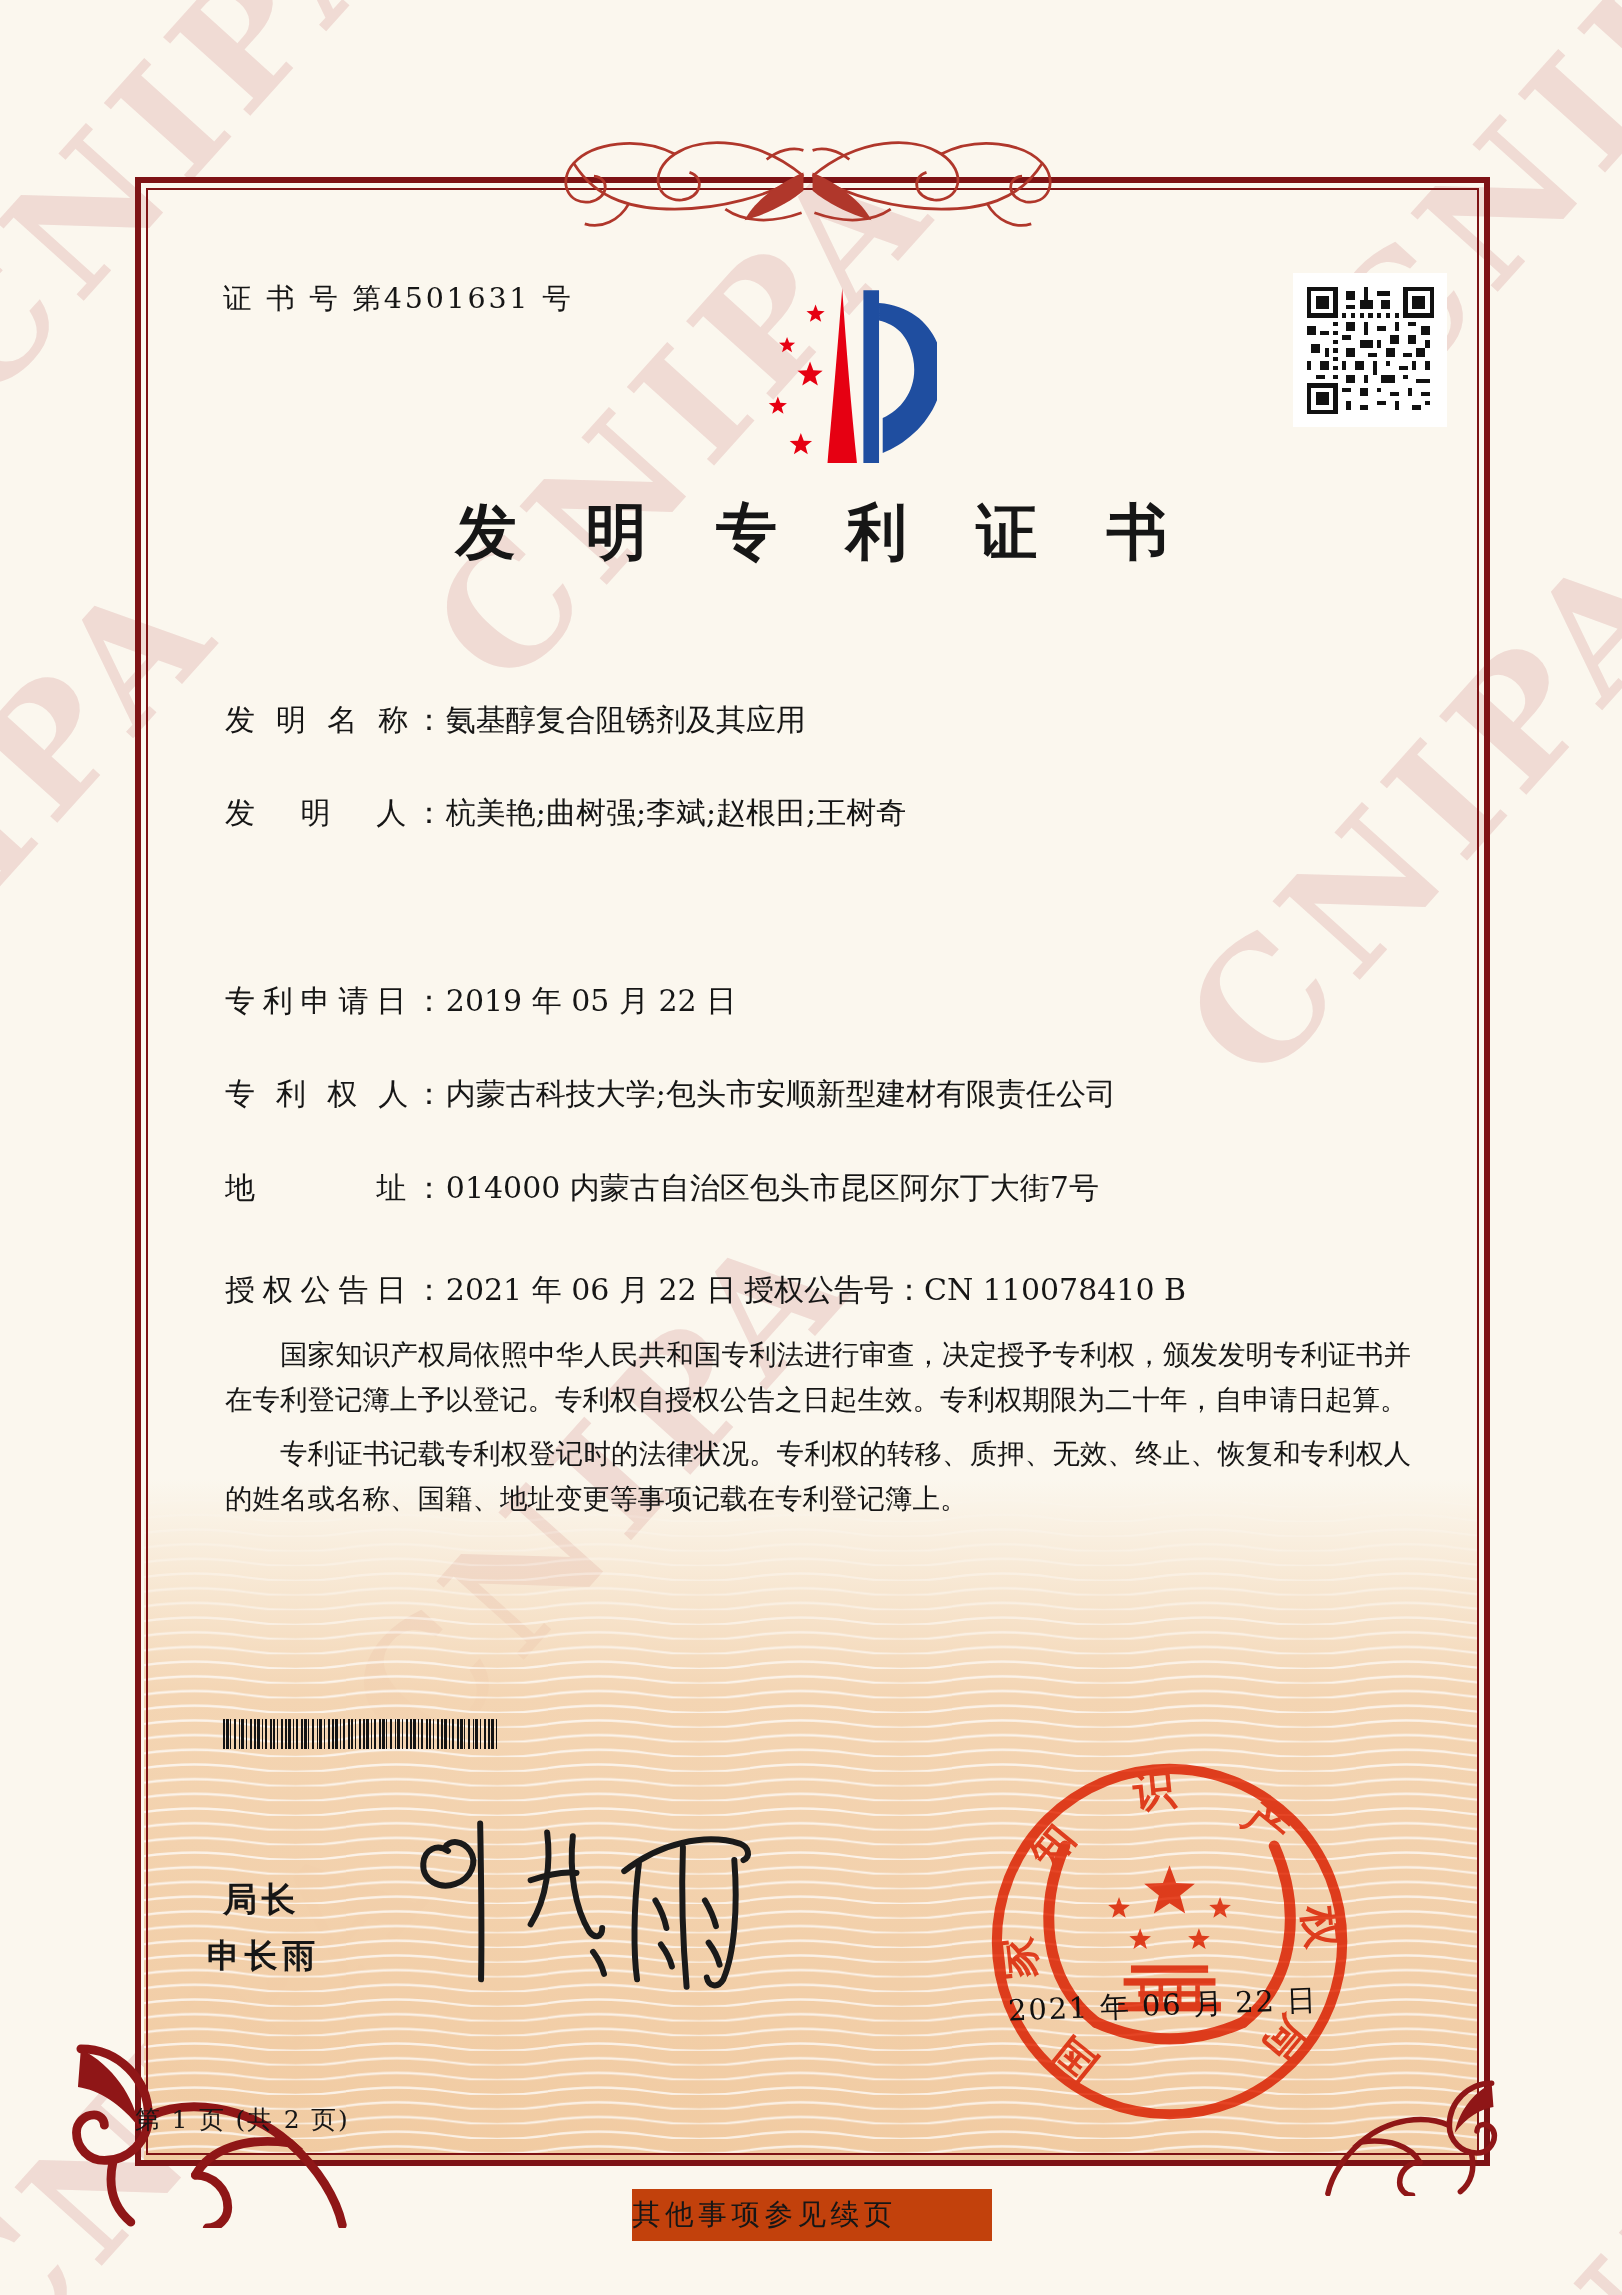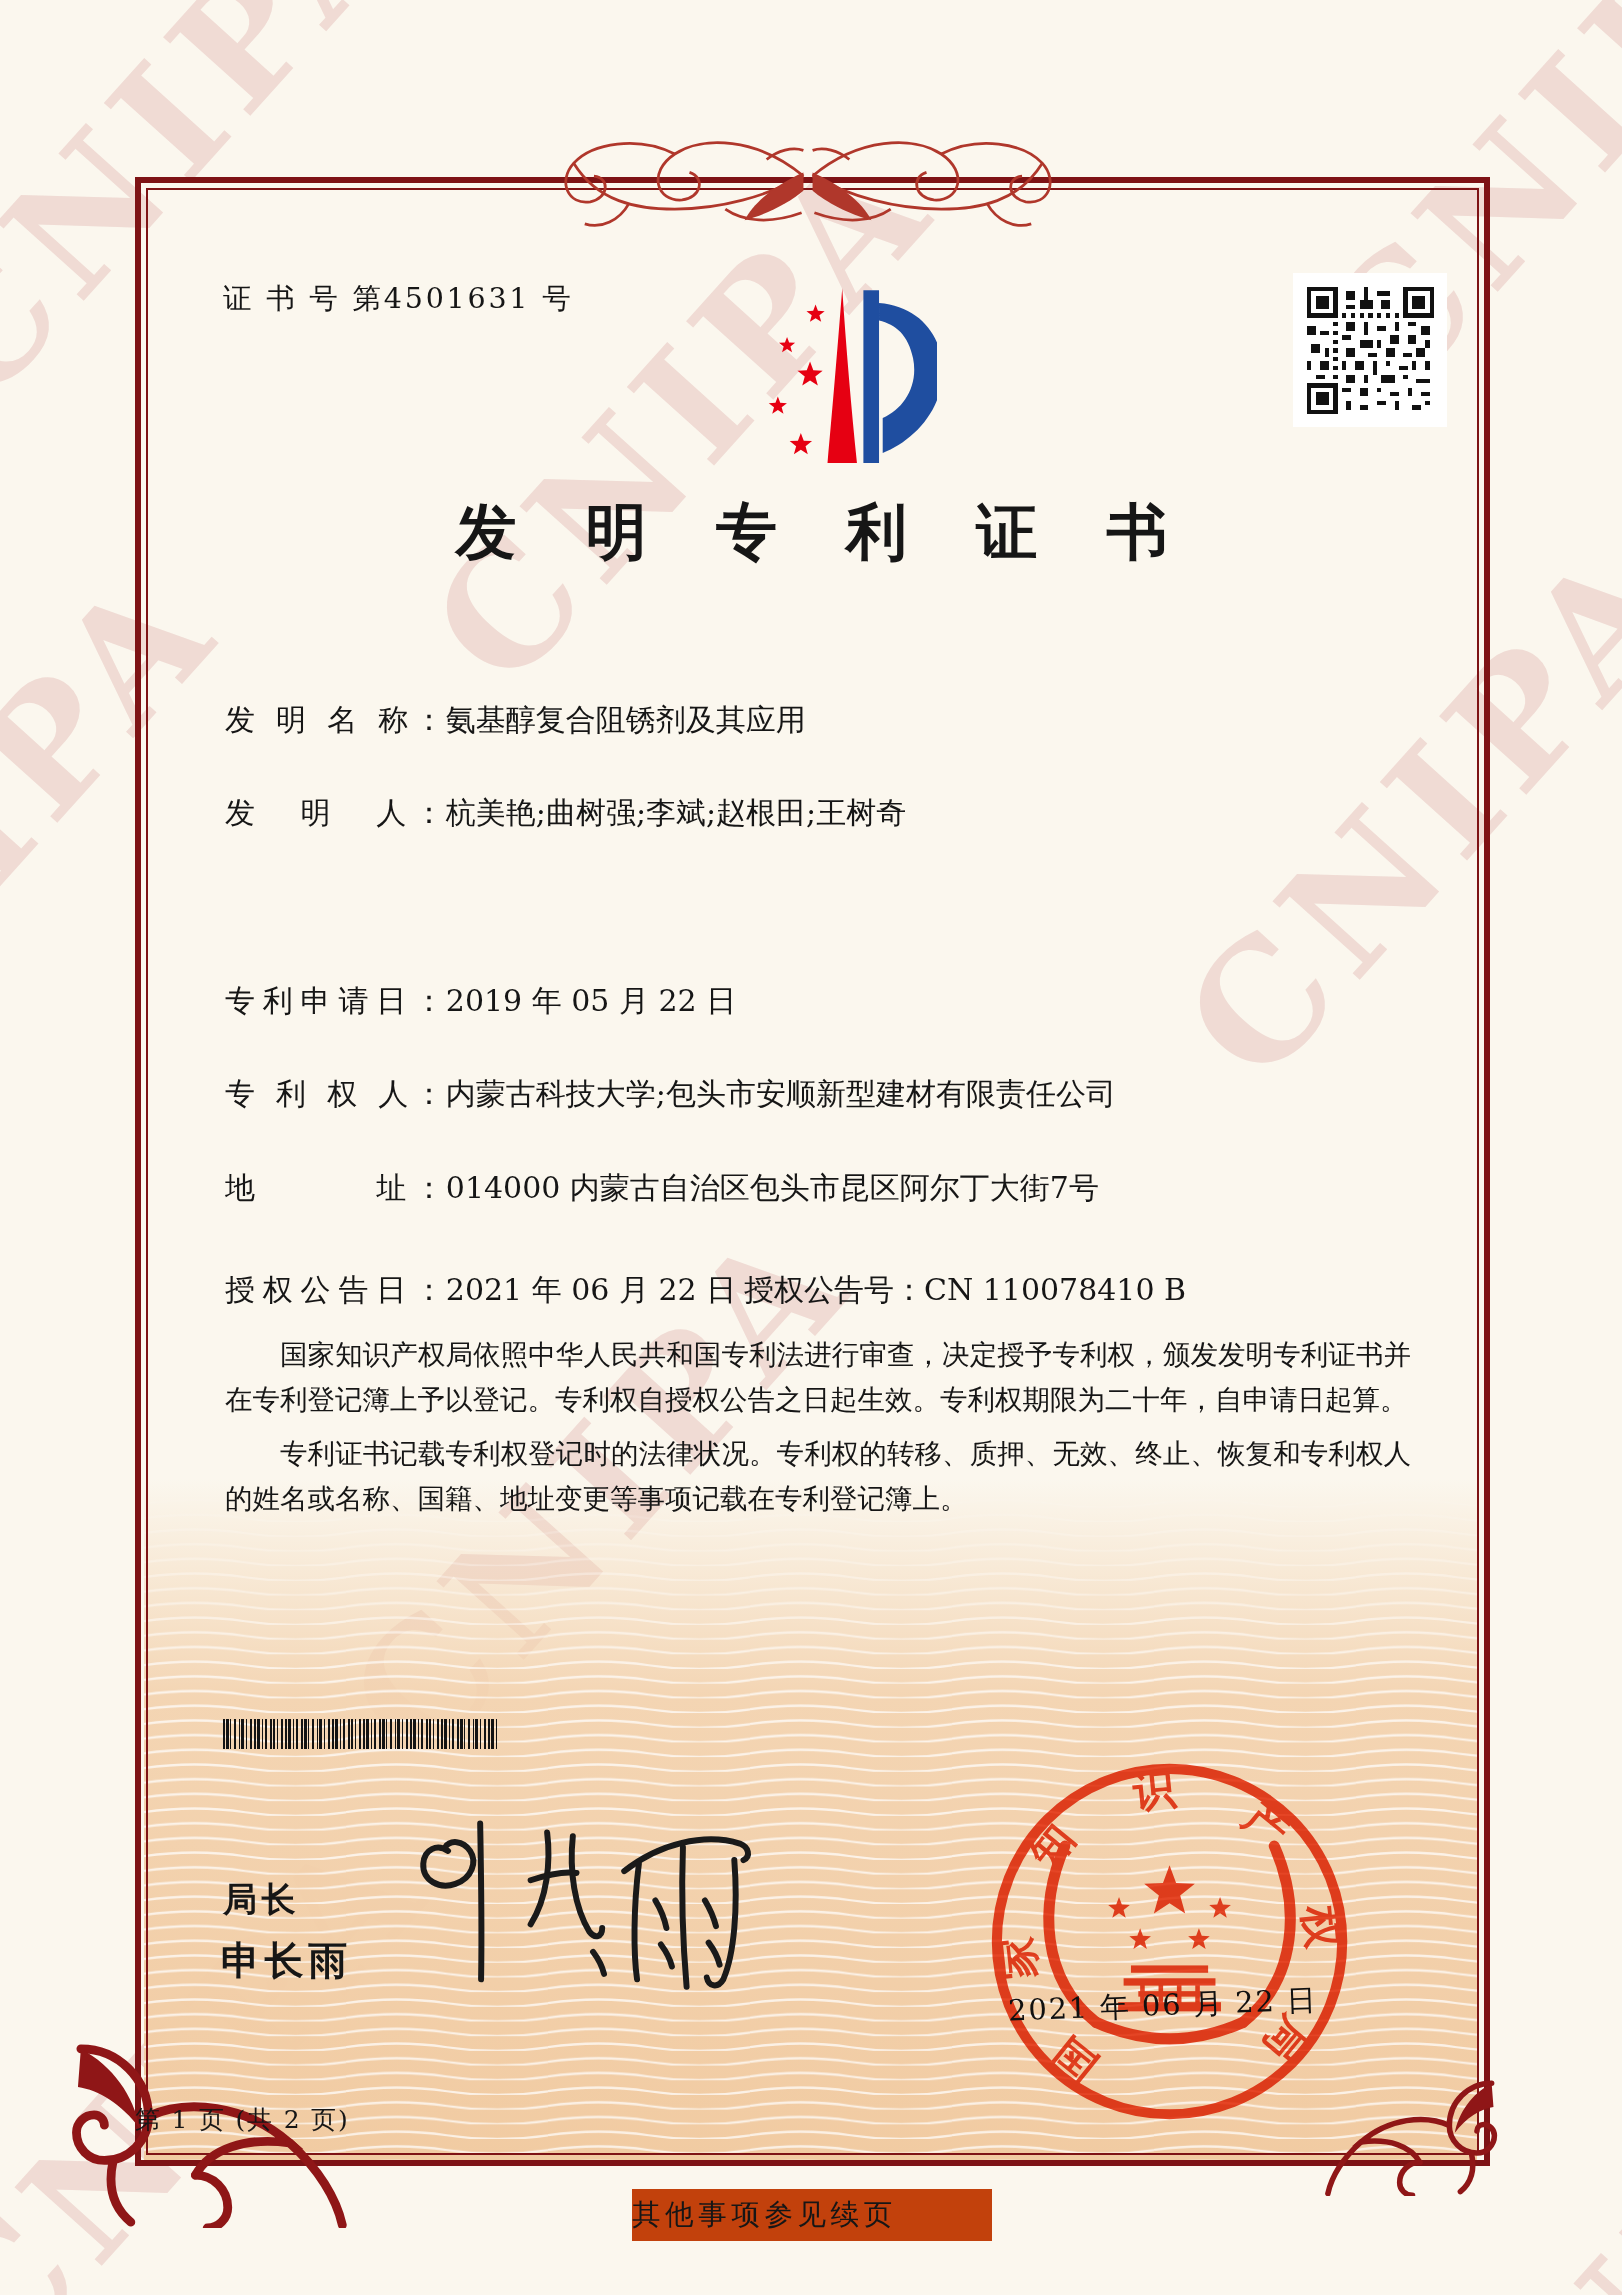--- a/index.html
+++ b/index.html
@@ -50,21 +50,21 @@
   .paras{left:225px;top:1332px;width:1186px;font-size:27.5px;line-height:45px;text-align:justify;}
   .paras p{margin:0 0 9.2px 0;text-indent:2em;}
   .barcode{left:223px;top:1719px;width:274px;height:30px;
     background:repeating-linear-gradient(90deg,
       #131313 0 1.8px,transparent 1.8px 2.8px,
       #131313 2.8px 5.5px,transparent 5.5px 7.3px,
       #131313 7.3px 8.3px,transparent 8.3px 11px,
       #131313 11px 13px,transparent 13px 15.6px);}
   .signer-title{left:223px;top:1877px;font-size:34px;letter-spacing:4.6px;
     font-family:"Liberation Sans","DejaVu Sans",sans-serif;font-weight:700;}
-  .signer-name{left:221px;top:1934px;font-size:39px;letter-spacing:4.6px;
+  .signer-name{left:207px;top:1934px;font-size:33px;letter-spacing:4.6px;
     font-family:Liberation Mono, monospace;font-weight:700;}
   .sig{left:393px;top:1816px;}
   .seal{left:984px;top:1756px;z-index:6;mix-blend-mode:multiply;}
   .seal-date{left:1008px;top:1986px;z-index:7;font-size:29px;letter-spacing:1.8px;
     transform:rotate(-2deg);color:#101010;white-space:nowrap;}
   .page-info{left:135px;top:2103px;width:1355px;text-align:left;font-size:25px;letter-spacing:1.8px;}
   .note-strip{left:632px;top:2189px;width:360px;height:52px;background:#c2410c;
     display:flex;align-items:center;justify-content:flex-start;
     font-size:28.5px;letter-spacing:4.6px;z-index:5;}
 </style>

